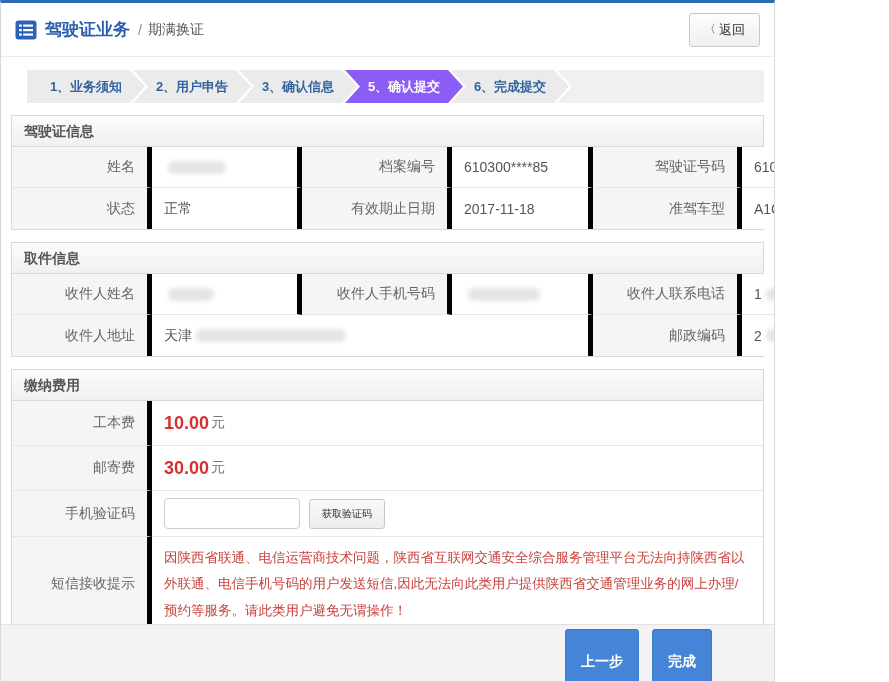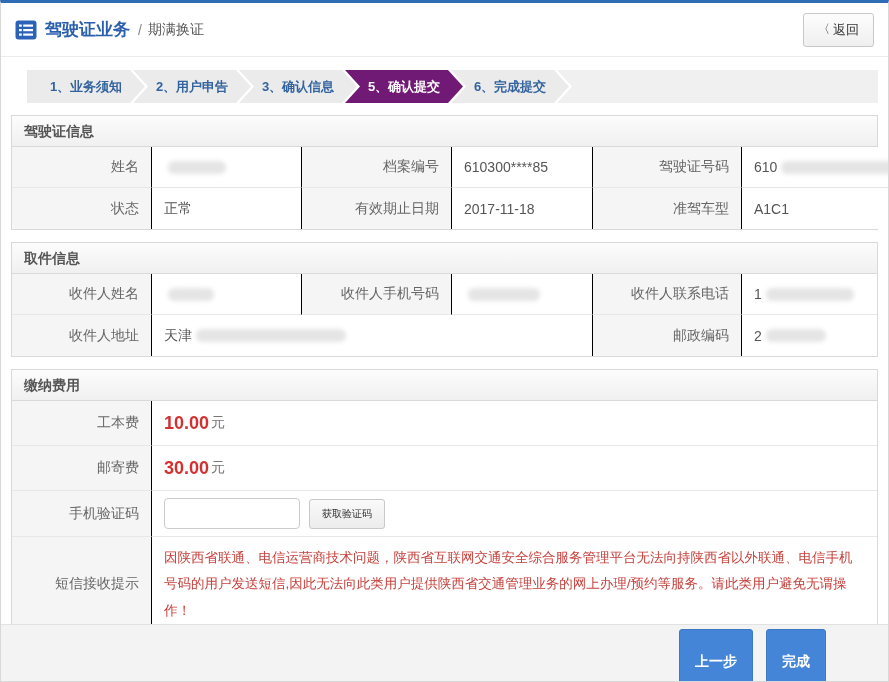--- a/index.html
+++ b/index.html
@@ -3,21 +3,21 @@
 <meta charset="utf-8">
 <style>
   * { margin:0; padding:0; box-sizing:border-box; }
   body {
     font-family: "Liberation Sans", "DejaVu Sans", sans-serif;
     background:#fff;
     width:889px; height:682px;
   }
   .page {
     position:relative;
-    width:889px; height:682px;
+    width:775px; height:682px;
     border-top:3px solid #2e6cb5;
     border-left:1px solid #d8d8d8;
     border-right:1px solid #d8d8d8;
     border-bottom:1px solid #d8d8d8;
     background:#fff;
     overflow:hidden;
   }
 
   
   .header {
@@ -44,39 +44,39 @@
     position:relative; width:118px; height:33px; flex:0 0 118px;
     display:flex; align-items:center; justify-content:center;
     background:#ebebeb; color:#33639e; font-size:13px; font-weight:bold;
     clip-path: polygon(0 0, calc(100% - 15px) 0, 100% 50%, calc(100% - 15px) 100%, 0 100%, 15px 50%);
     margin-left:-12px;
   }
   .step:first-child {
     clip-path: polygon(0 0, calc(100% - 15px) 0, 100% 50%, calc(100% - 15px) 100%, 0 100%);
     margin-left:0;
   }
-  .step.active { background:#701a75; color:#fff; }
+  .step.active { background:#8b5cf6; color:#fff; }
   .step-filler {
     flex:1 1 auto; height:33px; background:#f0f0f0; margin-left:-12px;
     clip-path: polygon(0 0, 100% 0, 100% 100%, 0 100%, 15px 50%);
   }
 
   
   .section { margin:0 10px 12px 10px; border:1px solid #d9d9d9; background:#fff; }
   .section-header {
     height:31px; line-height:31px; padding:0 12px;
     background:linear-gradient(#fcfcfc,#f0f0f0);
     border-bottom:1px solid #d9d9d9;
     color:#555; font-size:14px; font-weight:bold;
   }
   .grid6 { display:grid; grid-template-columns:140px 150px 150px 141px 149px 1fr; }
   .grid2 { display:grid; grid-template-columns:140px 1fr; }
   .cell {
     min-height:41px; display:flex; align-items:center;
-    border-bottom:1px solid #e7e7e7; border-right:1px solid #000000;
+    border-bottom:1px solid #e7e7e7; border-right:5px solid #000000;
     font-size:14px;
   }
   .cell.lbl { background:#f5f5f5; justify-content:flex-end; padding-right:12px; color:#666; text-align:right; }
   .cell.val { background:#fff; padding-left:12px; color:#555; }
   .cell.span3 { grid-column:2 / 5; }
   .bb0 { border-bottom:none !important; }
   .br0 { border-right:none !important; }
 
   .redact {
     display:inline-block; height:13px; border-radius:6px;

